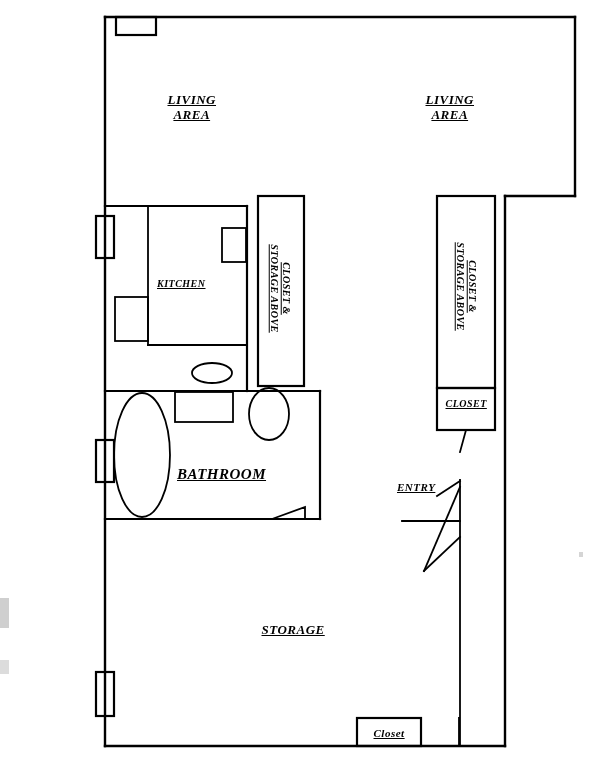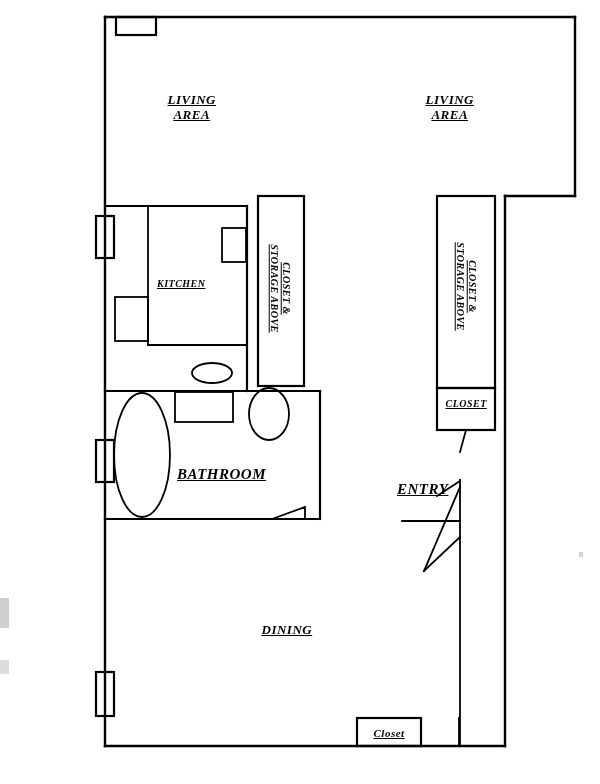--- a/index.html
+++ b/index.html
@@ -132,19 +132,19 @@
     <path d="M466 430 L460 452"></path>
   </g>
 
 </svg>
 
 <div id="labels">
     <div class="lbl" style="font-size: 13px; left: 167.5px; top: 93px;"><span class="underline">LIVING</span><span class="underline">AREA</span></div>
     <div class="lbl" style="font-size: 13px; left: 396.5px; top: 93px; margin-left: 29px;"><span class="underline">LIVING</span><span class="underline">AREA</span></div>
     <div class="lbl" style="font-size: 10px; left: 157px; top: 277.5px;"><span class="underline">KITCHEN</span></div>
     <div class="lbl" style="font-size: 15px; left: 177px; top: 465.5px;"><span class="underline">BATHROOM</span></div>
-    <div class="lbl" style="font-size: 13px; left: 261.5px; top: 622.5px;"><span class="underline">DINING</span></div>
+    <div class="lbl" style="font-size: 13px; left: 261.5px; top: 622.5px;"><span class="underline">STORAGE</span></div>
     <div class="lbl vertical" style="font-size: 10px; left: 236px; top: 276.5px; transform: rotate(90deg);"><span class="underline">CLOSET &amp;</span><span class="underline">STORAGE ABOVE</span></div>
     <div class="lbl vertical" style="font-size: 10px; left: 422px; top: 274.5px; transform: rotate(90deg);"><span class="underline">CLOSET &amp;</span><span class="underline">STORAGE ABOVE</span></div>
     <div class="lbl" style="font-size: 10px; left: 445.5px; top: 398px;"><span class="underline">CLOSET</span></div>
     <div class="lbl" style="font-size: 11px; left: 373.5px; top: 726.5px;"><span class="underline">Closet</span></div>
-    <div class="lbl" style="font-size: 15px; left: 397px; top: 480.5px;"><span class="underline">ENTRY</span></div>
+    <div class="lbl" style="font-size: 11px; left: 397px; top: 480.5px;"><span class="underline">ENTRY</span></div>
   </div>
 
 </body></html>

